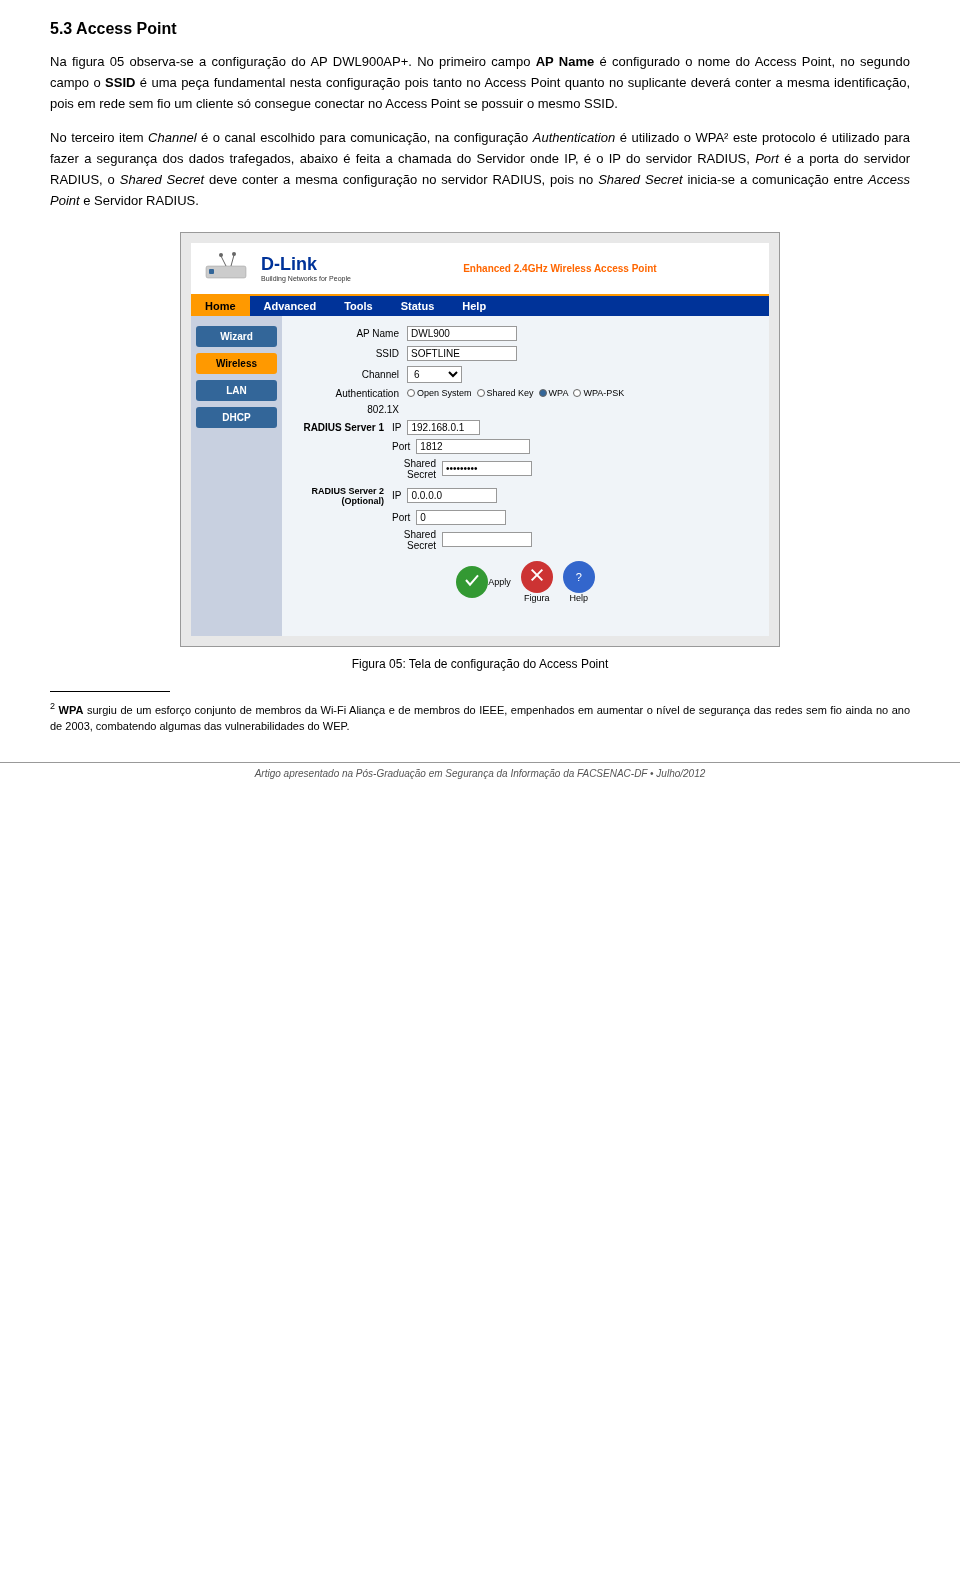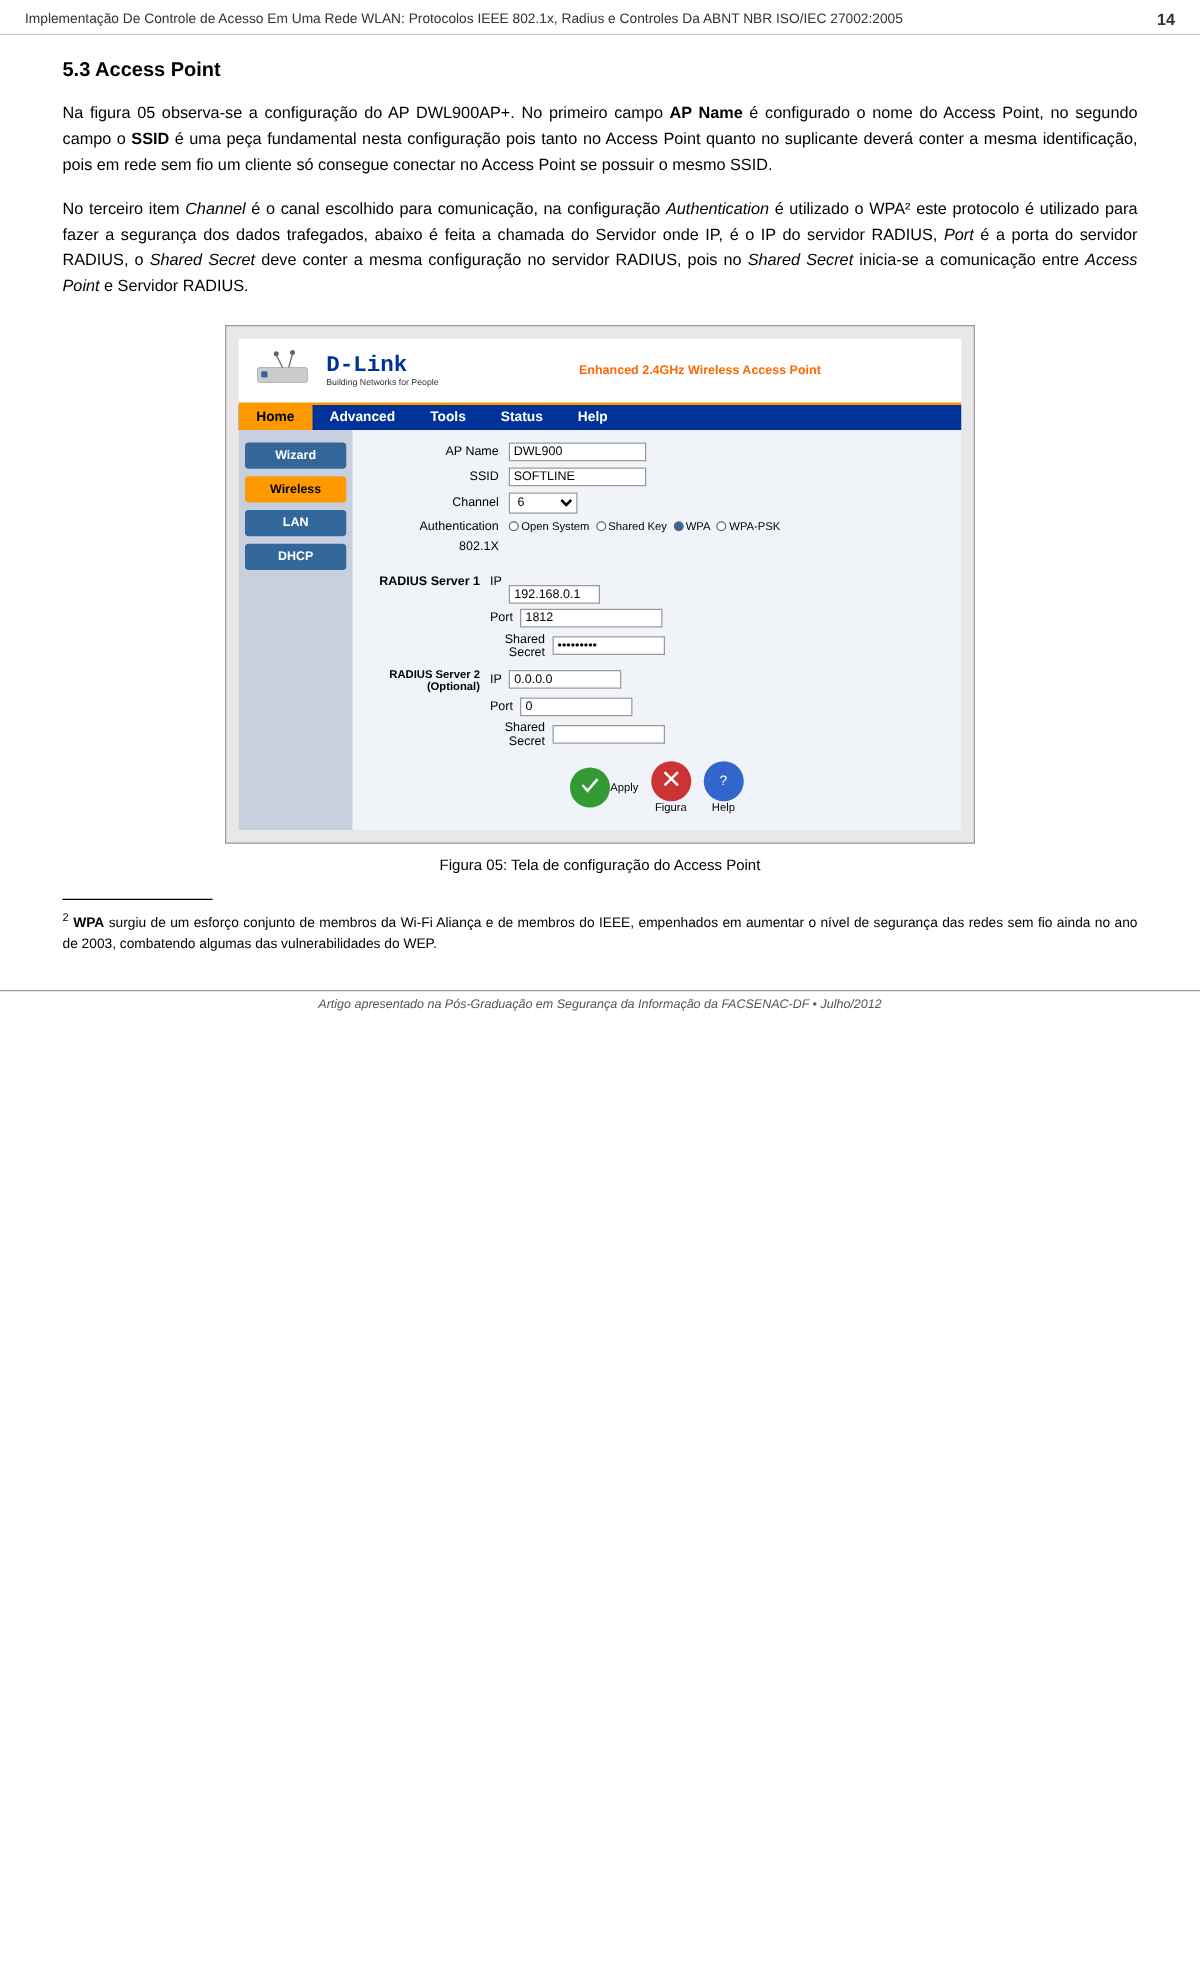--- a/index.html
+++ b/index.html
@@ -69,21 +69,21 @@
       padding: 8px 10px;
       display: flex;
       align-items: center;
       gap: 10px;
       border-bottom: 2px solid #f90;
     }
     .dlink-logo {
       font-size: 18px;
       font-weight: bold;
       color: #003399;
-      font-family: Liberation Mono, monospace;
+      font-family: Liberation Sans, sans-serif;
     }
     .dlink-logo-sub {
       font-size: 7px;
       color: #333;
       display: block;
     }
     .dlink-device-icon {
       width: 50px;
       height: 35px;
     }
@@ -277,24 +277,20 @@
     }
     .fake-radio.selected {
       background: #336699;
     }
   </style>
 </head>
 <body>
 
 <div class="page-container">
 
-  <div class="header">
-    <div class="header-title">Implementação De Controle de Acesso Em Uma Rede WLAN: Protocolos IEEE 802.1x, Radius e Controles Da ABNT NBR ISO/IEC 27002:2005</div>
-    <div class="header-page">14</div>
-  </div>
 
   <div class="content">
 
     <div class="section-title">5.3 Access Point</div>
 
     <div class="paragraph">
       Na figura 05 observa-se a configuração do AP DWL900AP+. No primeiro campo <strong>AP Name</strong> é configurado o nome do Access Point, no segundo campo o <strong>SSID</strong> é uma peça fundamental nesta configuração pois tanto no Access Point quanto no suplicante deverá conter a mesma identificação, pois em rede sem fio um cliente só consegue conectar no Access Point se possuir o mesmo SSID.
     </div>
 
     <div class="paragraph">
@@ -382,21 +378,21 @@
             </div>
 
             <div class="dlink-form-row">
               <div class="dlink-form-label">802.1X</div>
             </div>
 
             <div style="margin-top:4px;">
               <div class="dlink-radius-row">
                 <div class="dlink-radius-label" style="font-weight:bold;font-size:10px;width:95px;text-align:right;padding-right:8px;">RADIUS Server 1</div>
                 <div style="font-size:10px;padding-right:6px;">IP</div>
-                <input class="dlink-radius-input" type="text" value="192.168.0.1" readonly="" style="width: 73px; margin-top: 20px;">
+                <input class="dlink-radius-input" type="text" value="192.168.0.1" readonly="" style="width: 73px;">
               </div>
               <div class="dlink-radius-row">
                 <div style="width:95px;"></div>
                 <div style="font-size:10px;padding-right:6px;">Port</div>
                 <input class="dlink-radius-input" type="text" value="1812" readonly="" style="width: 114px;">
               </div>
               <div class="dlink-radius-row">
                 <div style="width:80px;"></div>
                 <div style="font-size:10px;padding-right:6px;width:65px;text-align:right;">Shared<br>Secret</div>
                 <input class="dlink-radius-input" type="password" value="*********" readonly="" style="width: 90px;">

